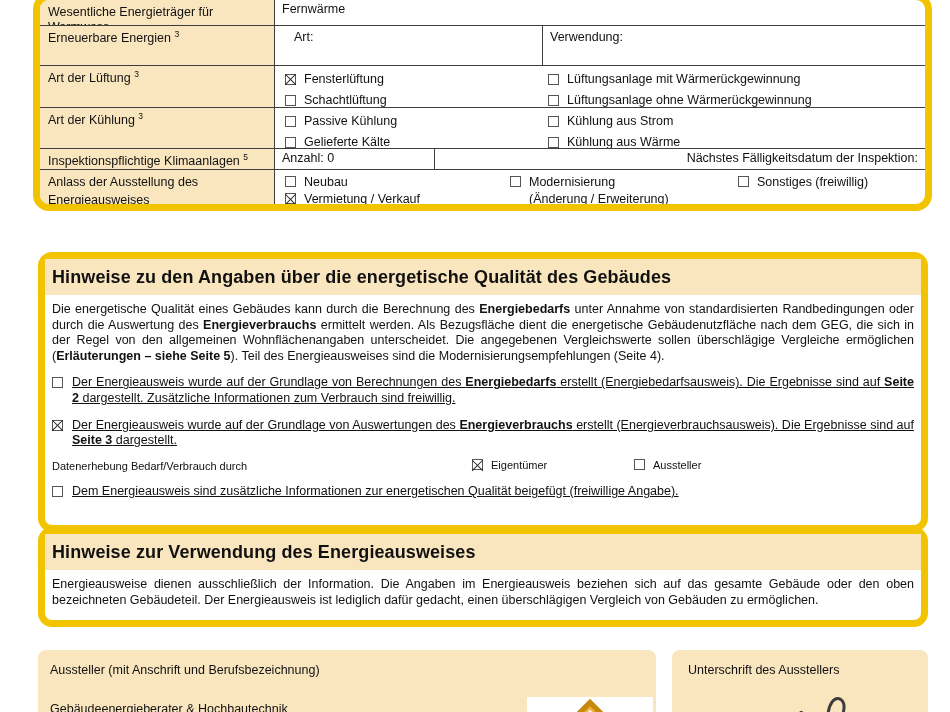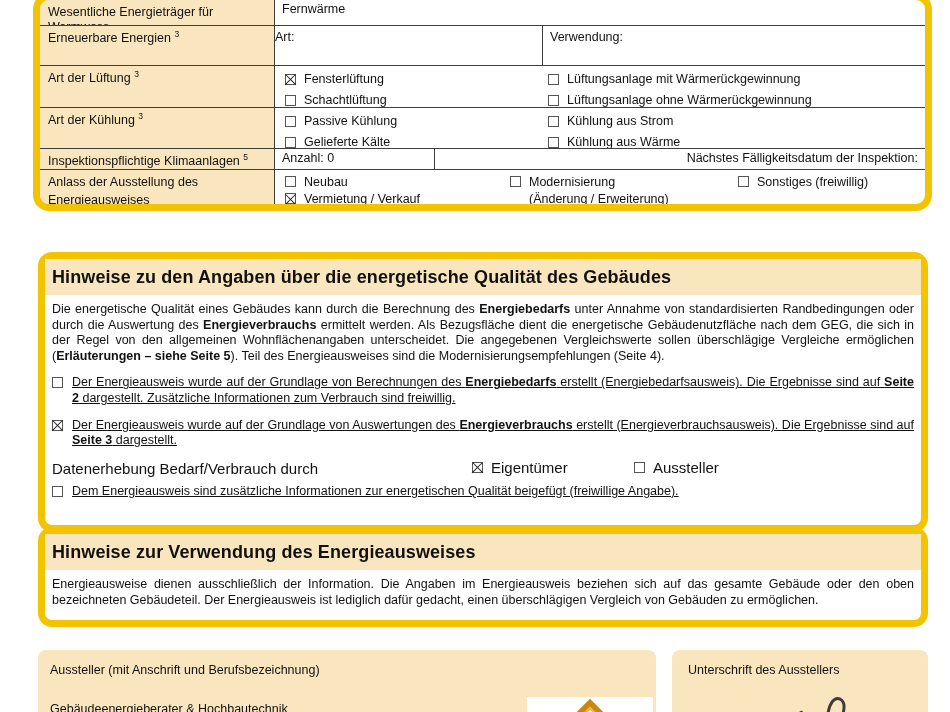--- a/index.html
+++ b/index.html
@@ -18,21 +18,21 @@
           border:7px solid var(--gold);border-radius:16px;overflow:hidden;display:flex;flex-direction:column;}
   .trow{display:flex;border-top:1px solid var(--line);}
   .trow:first-child{border-top:none;}
   .tlabel{width:235px;flex:none;background:var(--beige);border-right:1px solid var(--line);
           padding:5px 8px 0 8px;font-size:12.5px;line-height:15px;}
   .tlabel.two{line-height:18px;padding-top:3px;}
   .tcontent{flex:1;min-width:0;font-size:12.5px;}
   .r1{height:25px;} .r2{height:40px;} .r3{height:42px;} .r4{height:41px;} .r5{height:21px;} .r6{height:35px;}
   .valcell{padding:2px 7px;}
   .split{display:flex;height:100%;}
-  .split .c1{width:268px;border-right:1px solid var(--line);padding:4px 0;}
+  .split .c1{width:268px;border-right:1px solid var(--line);padding:4px 19px;}
   .split .c2{flex:1;padding:4px 7px;}
   .cbgrid{display:grid;grid-template-columns:263px 1fr;row-gap:5px;padding:5px 0 0 10px;}
   .cbitem{display:flex;align-items:center;gap:8px;height:16px;font-size:12.5px;}
   .r5c{display:flex;height:100%;}
   .r5c .anz{width:160px;border-right:1px solid var(--line);padding:2px 7px;}
   .r5c .due{flex:1;padding:2px 7px;text-align:right;}
   .anlass{padding:3px 0 0 10px;}
   .anlassline{display:grid;grid-template-columns:225px 228px 1fr;height:17px;align-items:center;}
   .plain-indent{padding-left:19px;font-size:12.5px;}
 
@@ -46,21 +46,21 @@
   .hintbox{position:absolute;left:38px;width:890px;background:#fff;border:7px solid var(--gold);border-radius:14px;}
   .box1{top:252px;height:280px;}
   .box2{top:527px;height:100px;}
   .band{height:36px;background:var(--beige);display:flex;align-items:center;padding:0 7px;
         font-size:18px;font-weight:bold;letter-spacing:.1px;}
   .bodytext{margin:7px 7px 0 7px;font-size:12.5px;line-height:15.6px;text-align:justify;}
   .opt{display:flex;gap:9px;margin:11px 7px 0 7px;font-size:12.5px;line-height:15.6px;}
   .opt .cb{margin-top:2px;}
   .opt .txt{flex:1;text-align:justify;text-decoration:underline;}
   .opt.tight{margin-top:9px;}
-  .datarow{position:relative;margin:10px 7px 0 7px;height:16px;font-size:15px;}
+  .datarow{position:relative;margin:10px 7px 0 7px;height:16px;font-size:11px;}
   .datarow .lbl{position:absolute;left:0;top:1px;}
   .cgroup{position:absolute;top:0;display:flex;align-items:center;gap:8px;}
   .cgroup.g1{left:420px;} .cgroup.g2{left:582px;}
 
   
   .footleft{position:absolute;left:38px;top:650px;width:618px;height:75px;background:var(--beige);
             border-radius:8px;padding:13px 12px;font-size:12.5px;}
   .issuer-line{position:absolute;left:12px;top:52px;font-size:12.5px;}
   .logo{position:absolute;right:3px;top:47px;width:126px;height:28px;background:#fff;
         display:flex;justify-content:center;align-items:flex-start;}

